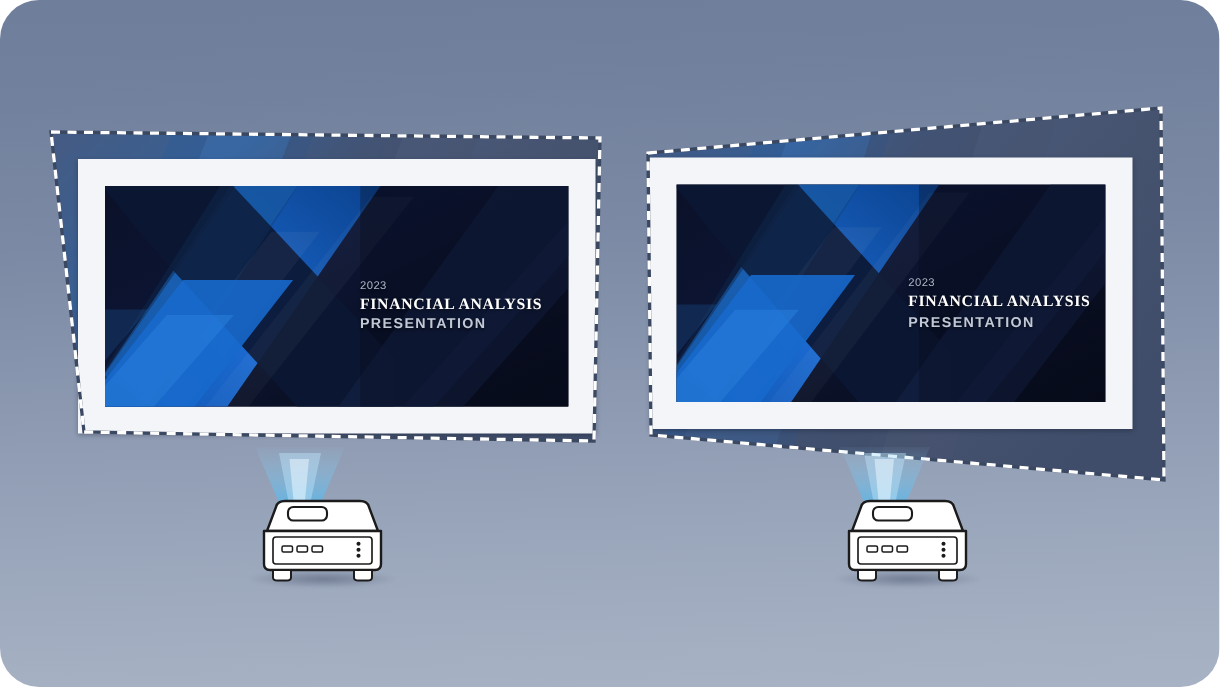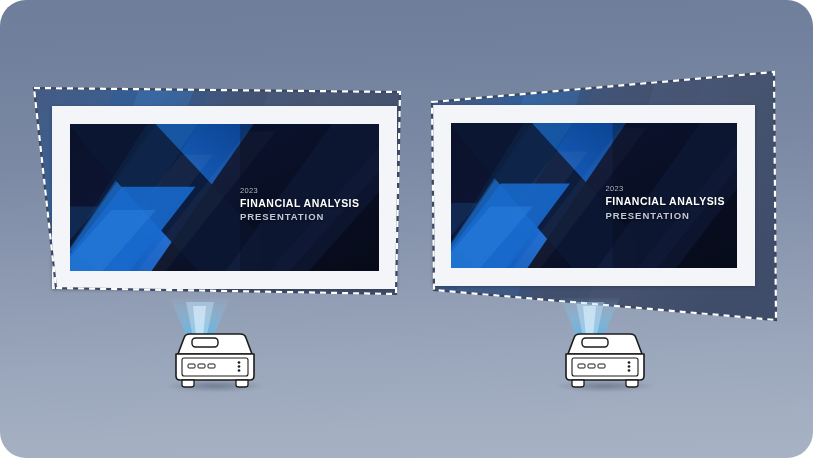--- a/index.html
+++ b/index.html
@@ -50,21 +50,21 @@
   .art { position:absolute; inset:0; overflow:hidden; }
 
   .txtblock {
     position:absolute;
     color:#e9edf5;
     line-height:1.32;
     letter-spacing:.02em;
     text-shadow:0 1px 2px rgba(0,0,0,.5);
   }
   .t-year  { color:#aeb7c8; font-weight:400; }
-  .t-title { font-weight:700; letter-spacing:.045em; color:#ffffff; white-space:nowrap;}
+  .t-title { font-weight:700; letter-spacing:.045em; color:#ffffff; white-space:nowrap;font-family:Liberation Serif, serif;}
   .t-sub   { color:#c2c9d6; font-weight:700; letter-spacing:.10em; white-space:nowrap;}
 
   
   .projector { position:absolute; }
   .beam { position:absolute; pointer-events:none; }
 
   
   .proj-shadow{
     position:absolute;
     border-radius:50%;

